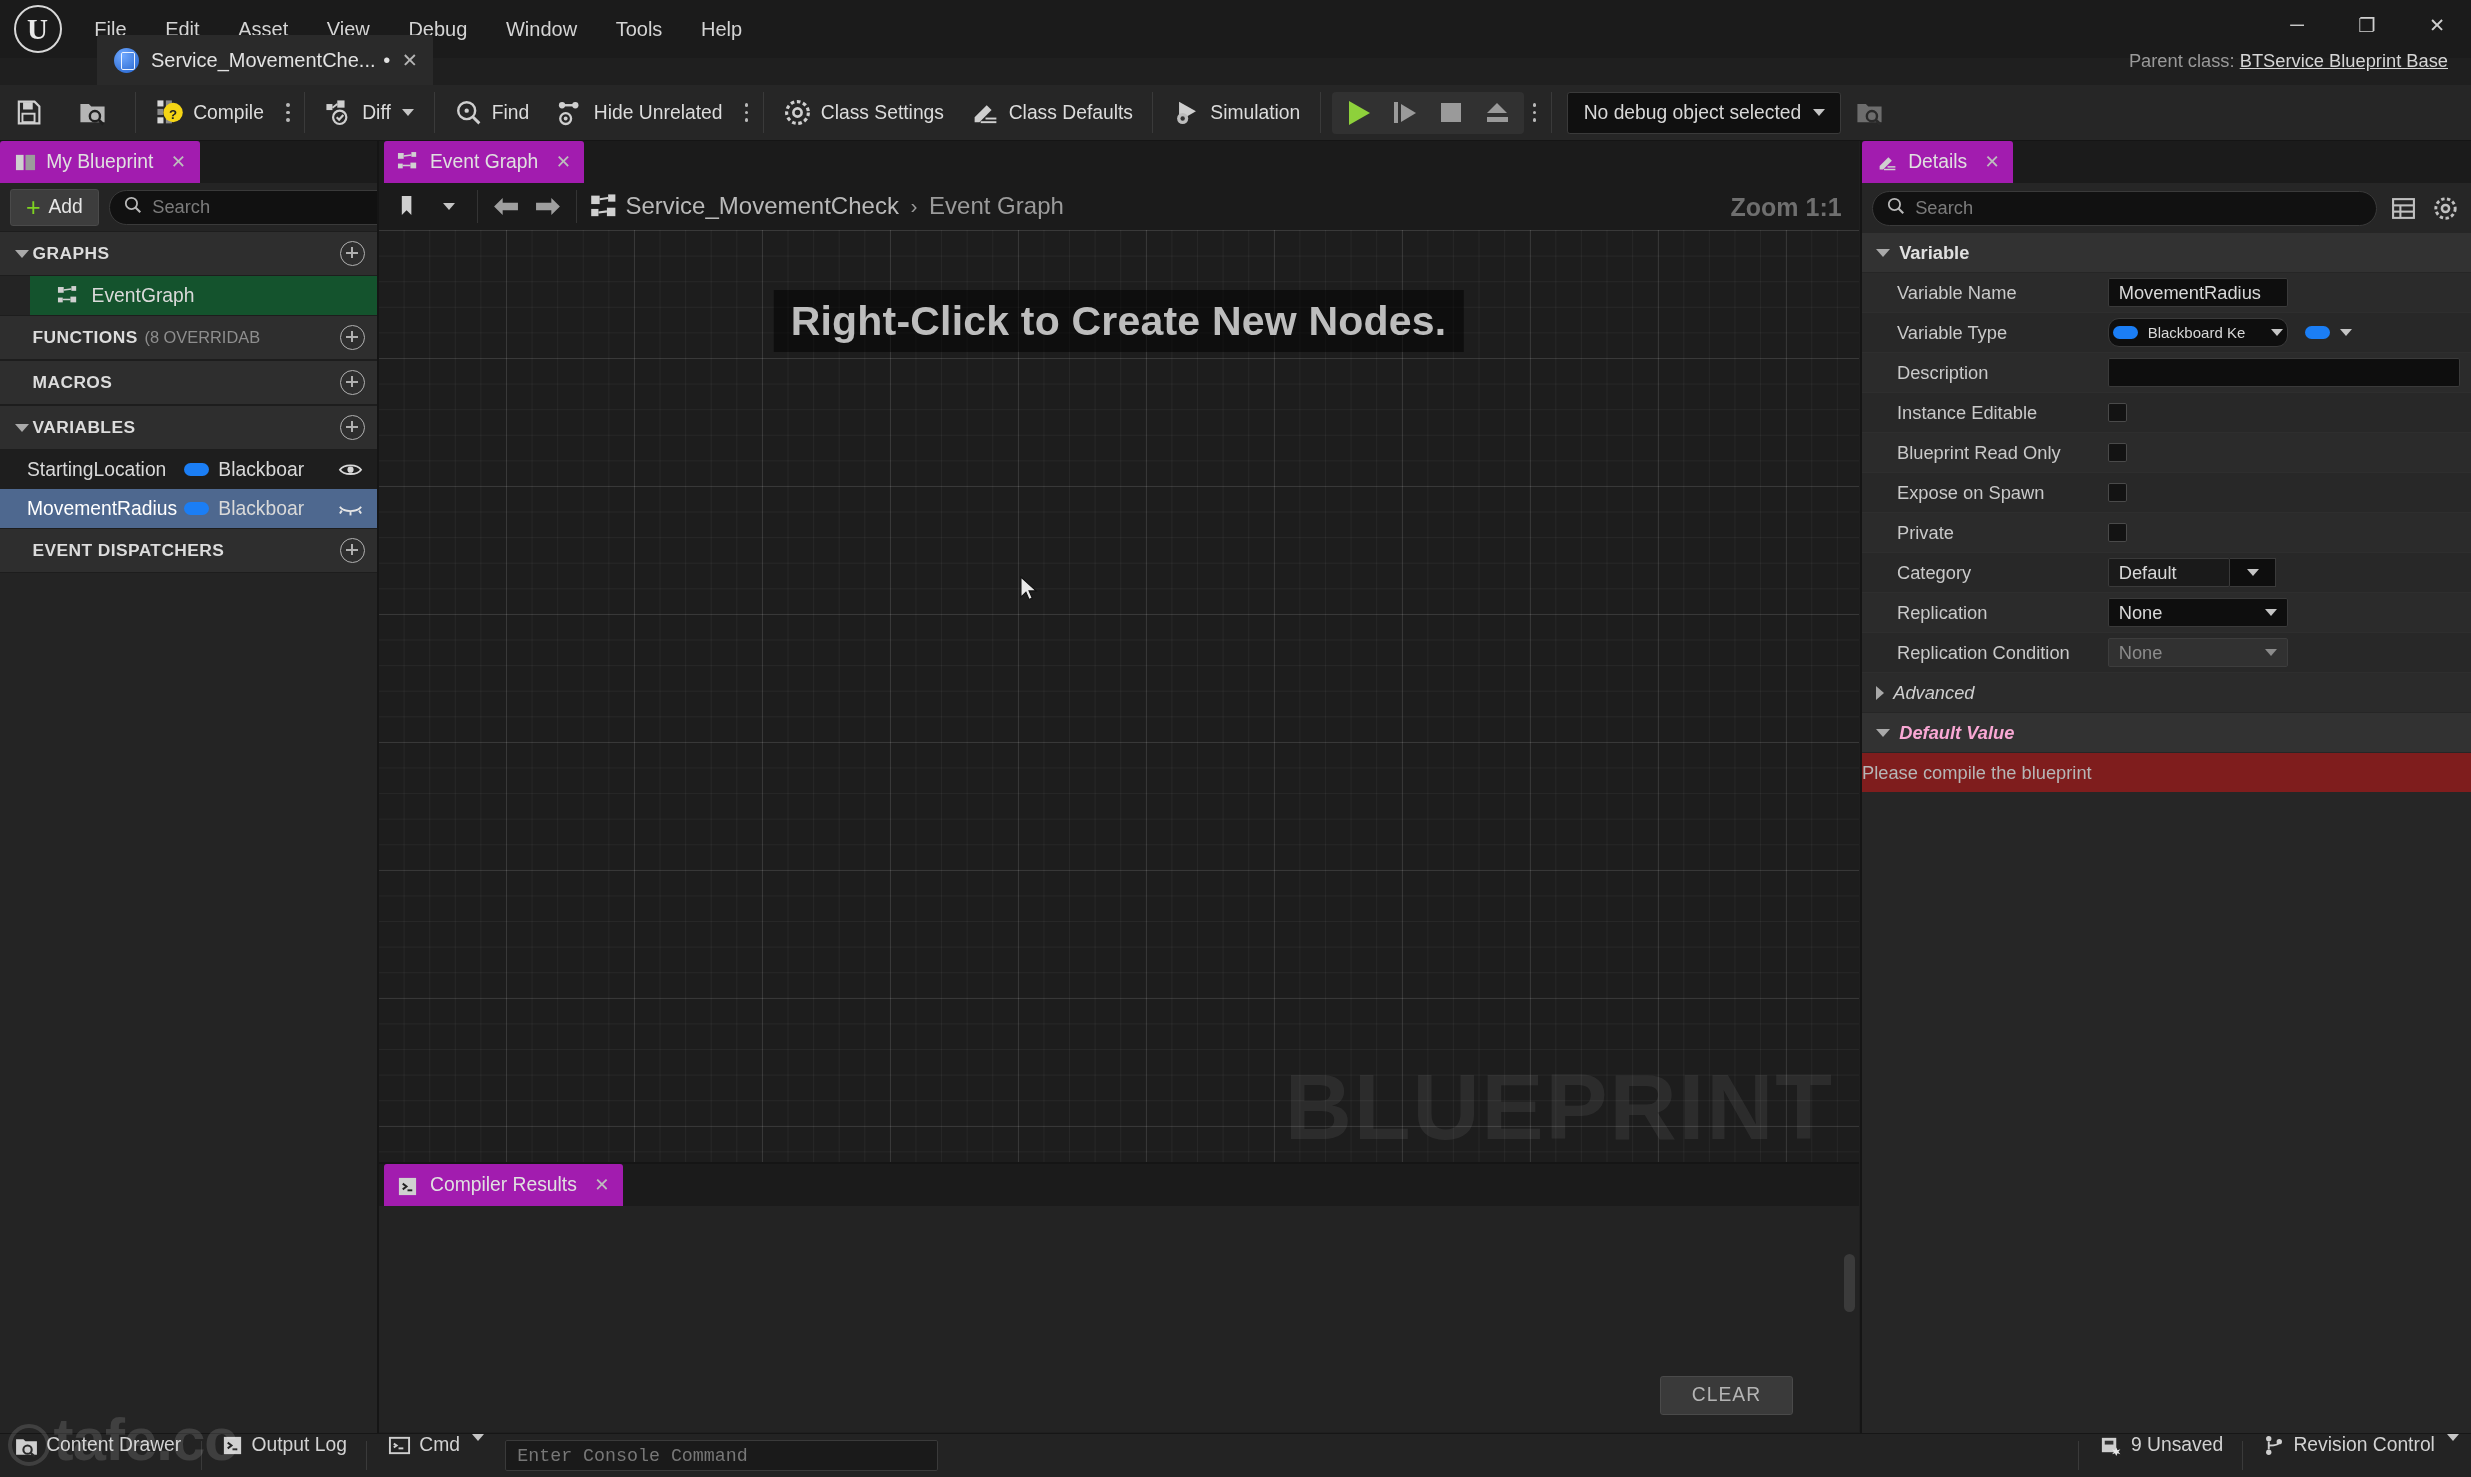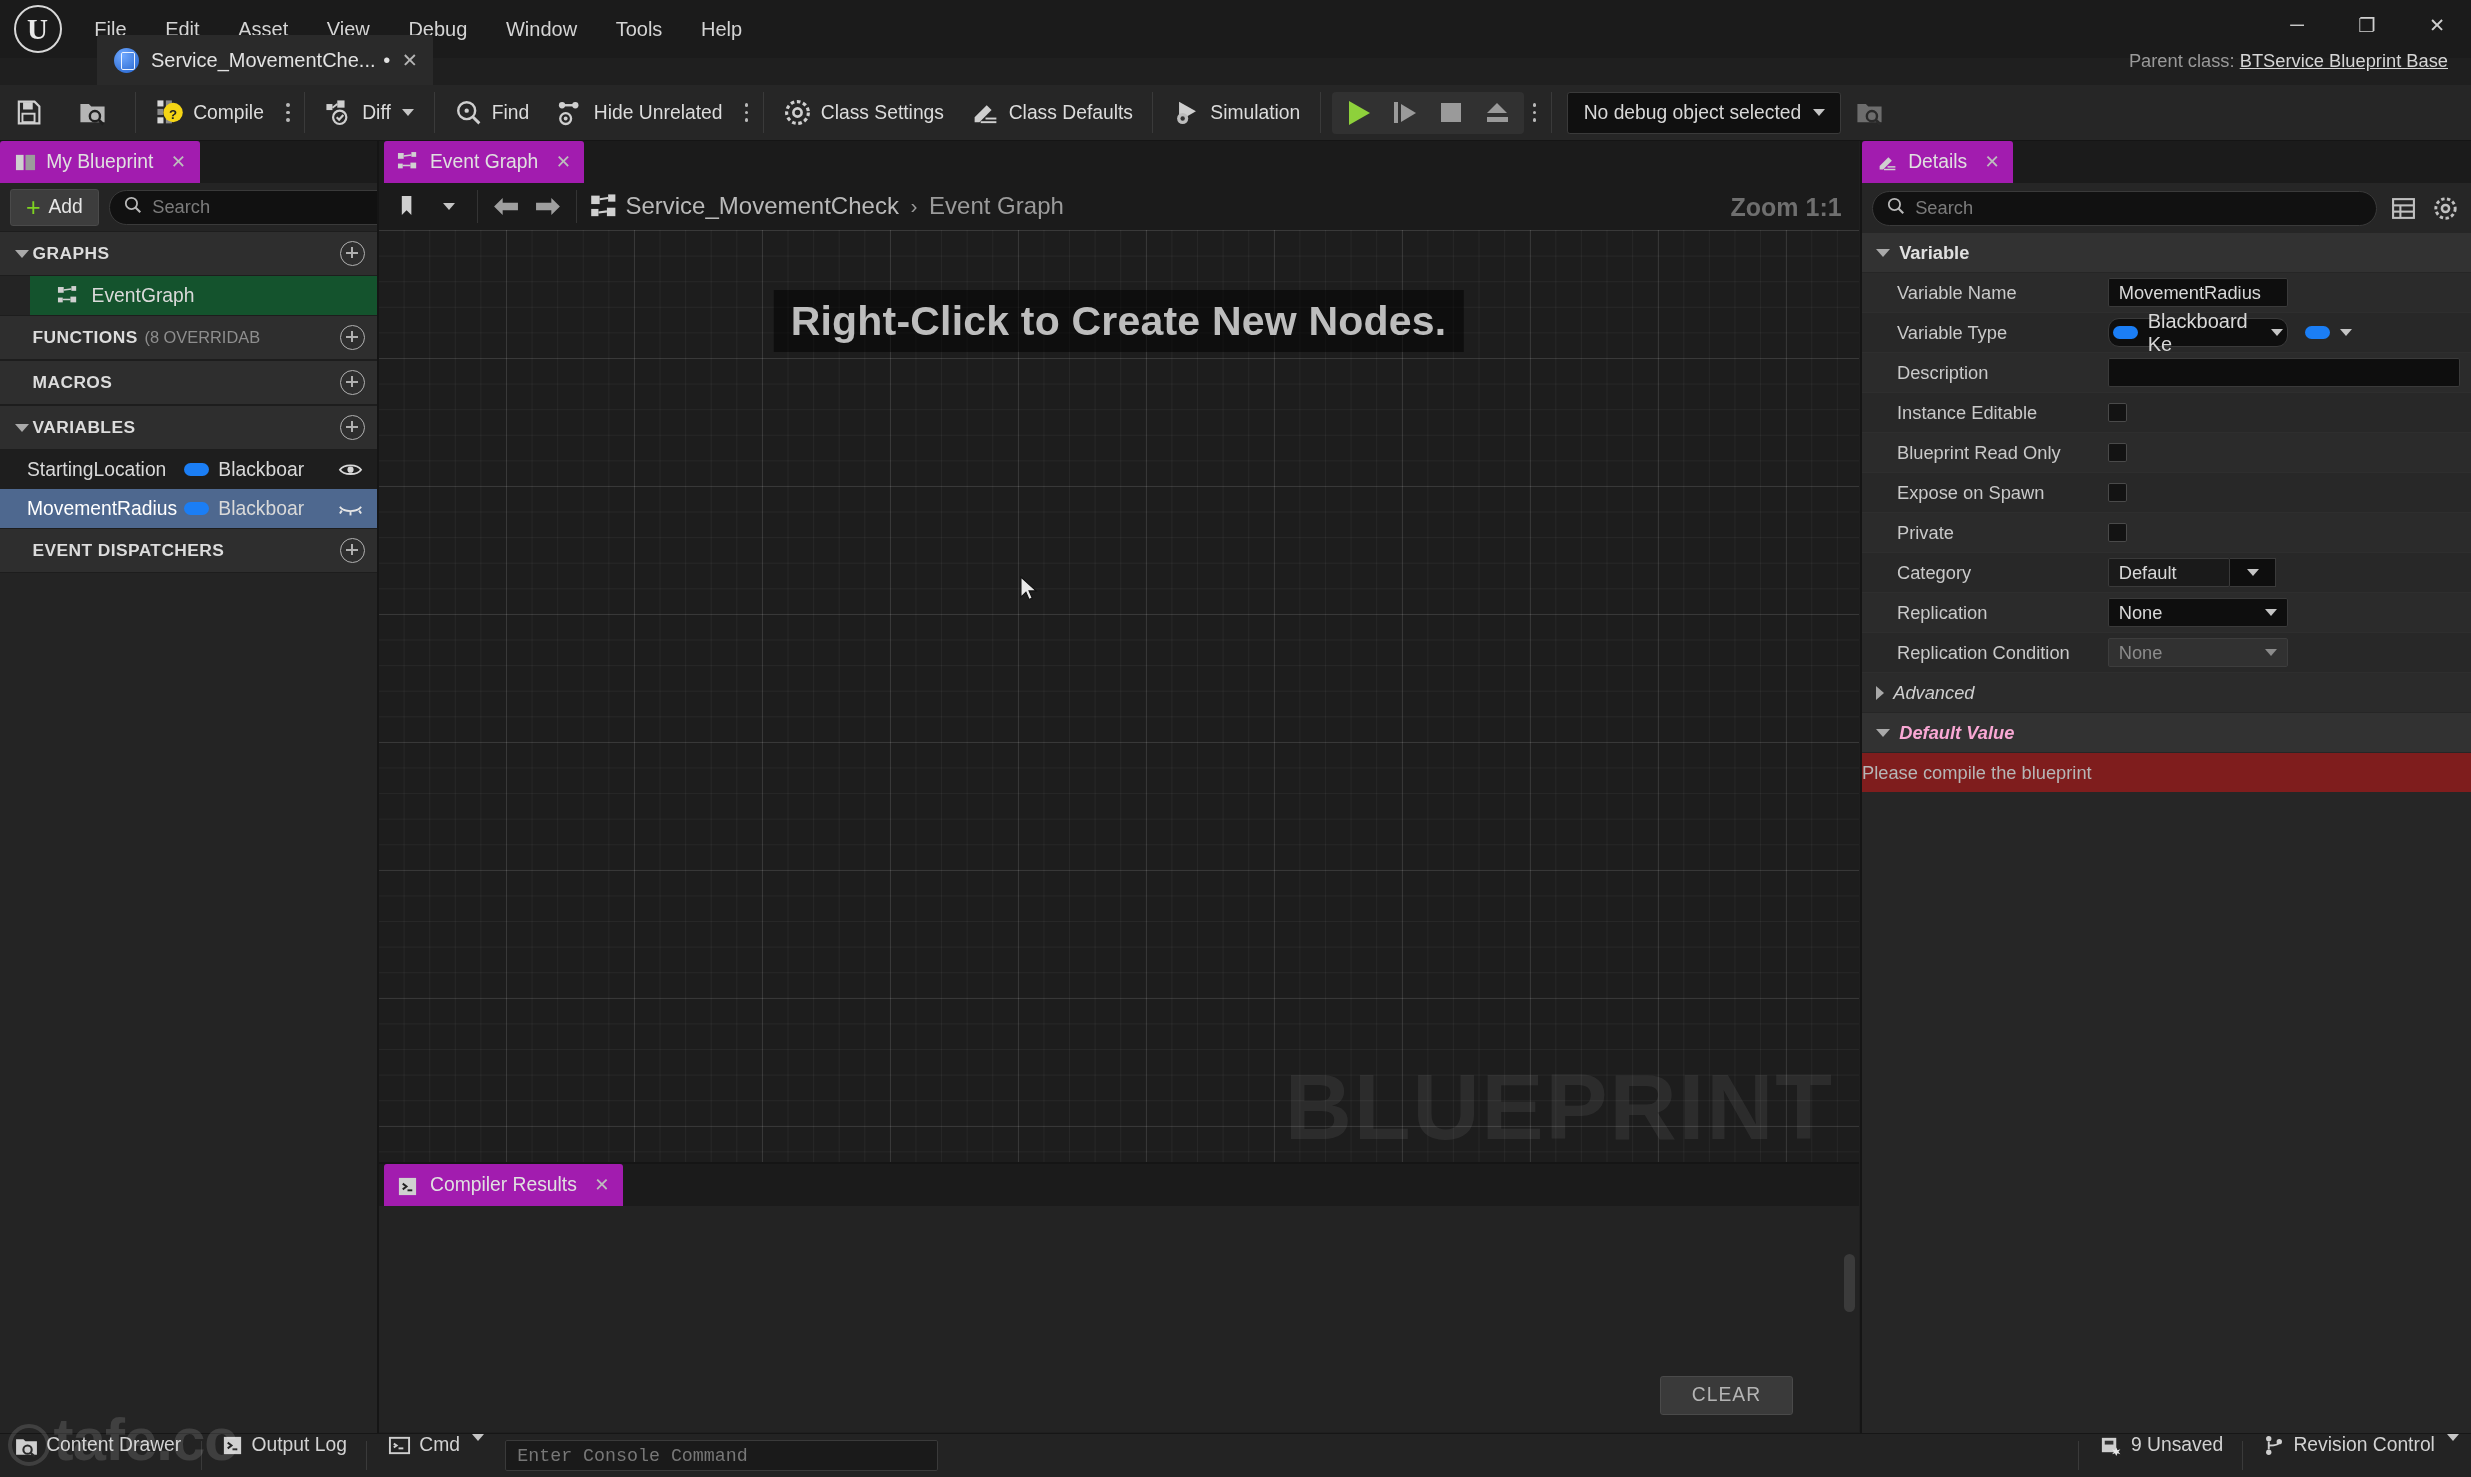--- a/index.html
+++ b/index.html
@@ -113,21 +113,21 @@
   
   .rightpanel{ position:absolute; left:1862px; top:141px; width:610px; height:1292px; background:#262626; }
   .rp-search{ height:50px; display:flex; align-items:center; padding:0 9.7px; gap:9.7px; background:#262626; }
   .detrow{ display:flex; align-items:center; height:40px; border-bottom:1px solid #2e2e2e; background:#2b2b2b;}
   .detrow.alt{ background:#282828; }
   .det-label{ width:246px; padding-left:35px; font-size:18.3px; color:#c9c9c9; white-space:nowrap; }
   .det-val{ flex:1; display:flex; align-items:center; padding-right:11.6px; }
   .cat-hdr{ height:40px; display:flex; align-items:center; padding-left:13.5px; background:#323232; border-bottom:1px solid #262626; }
   .cat-hdr .t{ font-size:18.3px; font-weight:bold; color:#e0e0e0; margin-left:9.7px; }
   .txtfield{ height:29px; background:#0e0e0e; border:1px solid #3a3a3a; border-radius:1.9px; display:flex; align-items:center; padding:0 9.7px; font-size:18.3px; color:#d8d8d8; min-width:180px; }
-  .typefield{ height:29px; background:#0e0e0e; border:1px solid #3a3a3a; border-radius:11px; display:flex; align-items:center; padding:0 4px; font-size:20px; color:#d8d8d8; width:180px; cursor:pointer;}
+  .typefield{ height:29px; background:#0e0e0e; border:1px solid #3a3a3a; border-radius:11px; display:flex; align-items:center; padding:0 4px; font-size:15px; color:#d8d8d8; width:180px; cursor:pointer;}
   .subtype{ height:29px; display:flex; align-items:center; padding:0 5.8px; margin-left:11.6px; cursor:pointer;}
   .chk{ width:19.3px; height:19.3px; background:#131313; border:1px solid #4a4a4a; border-radius:1.9px; cursor:pointer; }
   .combo{ height:29px; background:#0e0e0e; border:1px solid #3a3a3a; border-radius:1.9px; display:flex; align-items:center; padding:0 9.7px; font-size:18.3px; color:#d8d8d8; width:180px; justify-content:space-between; cursor:pointer;}
   .combo.disabled{ background:#313131; color:#8b8b8b; border-color:#3d3d3d; }
   .catbox{ display:flex; align-items:center; }
   .catbox .inner{ height:29px; background:#1a1a1a; border:1px solid #3a3a3a; border-radius:1.9px; display:flex; align-items:center; padding:0 9.7px; font-size:18.3px; width:122px; color:#d8d8d8;}
   .catbox .drop{ height:29px; width:46px; background:#0e0e0e; border:1px solid #3a3a3a; border-left:0; display:flex; align-items:center; justify-content:center; cursor:pointer;}
   .exp-row{ height:40px; display:flex; align-items:center; padding-left:13.5px; background:#2b2b2b; border-bottom:1px solid #262626; cursor:pointer;font-style:italic;}
   .exp-row .t{ font-size:18.3px; color:#cfcfcf; margin-left:9.7px; }
   .exp-row.hdr .t{ font-weight:bold; color:#f9a8d4; }

